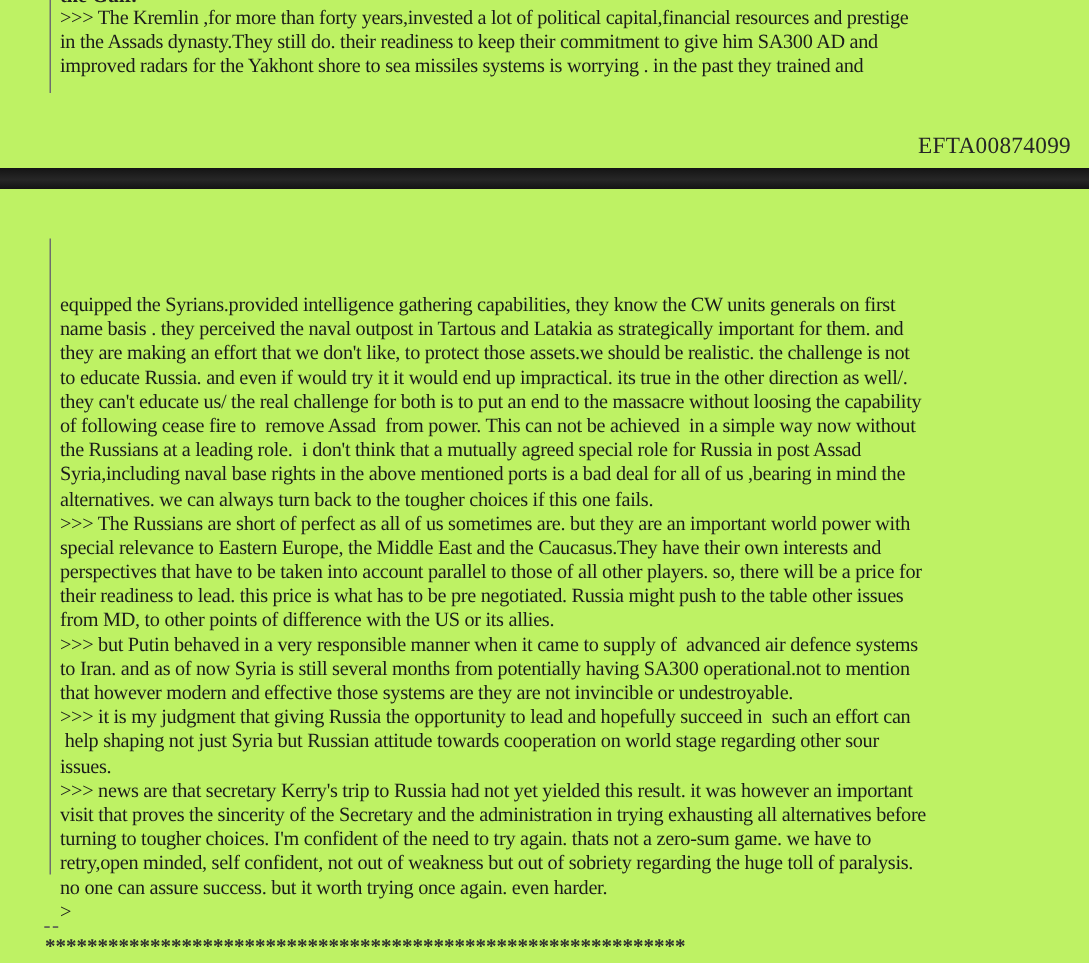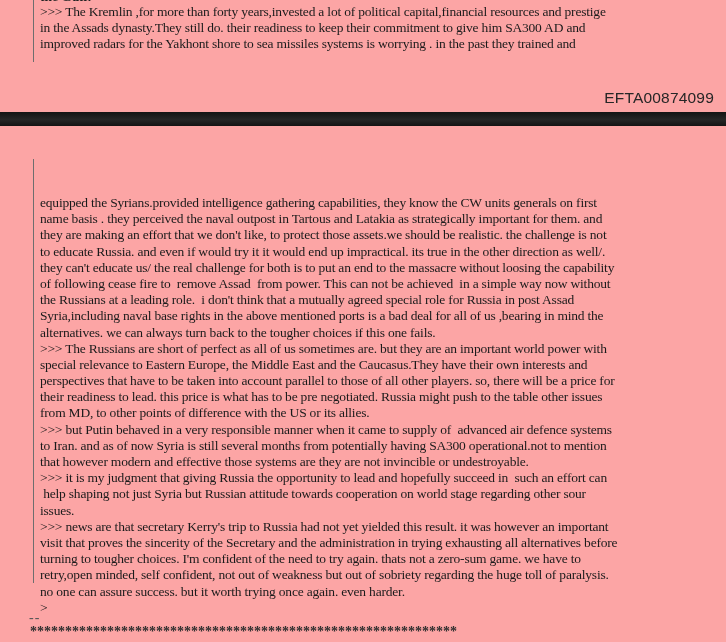--- a/index.html
+++ b/index.html
@@ -1,20 +1,20 @@
 <!DOCTYPE html>
 <html><head>
 <meta charset="utf-8">
 <style>
   html, body { margin: 0; padding: 0; background: #ffffff; }
   .page {
     position: relative;
     width: 726px;
     height: 642px;
-    background: #fca5a5;
+    background: #bef264;
     overflow: hidden;
     font-family: "Liberation Serif", serif;
     color: #1b1b1b;
   }
   .quote-border {
     position: absolute;
     width: 1px;
     background: #6e6e6e;
   }
   .quote-border.top { left: 33px; top: 0; height: 62px; }
@@ -42,21 +42,21 @@
     display: block;
     margin-top: -11px;
     font-size: 13.5px;
     font-weight: bold;
     color: #222222;
   }
   .bates-stamp {
     position: absolute;
     top: 89px;
     right: 12px;
-    font-family: Liberation Sans, sans-serif;
+    font-family: Liberation Serif, serif;
     font-size: 15.5px;
     letter-spacing: 0.2px;
     color: #262626;
     text-align: center;
   }
   .redaction-bar {
     position: absolute;
     left: 0;
     top: 112px;
     width: 726px;

